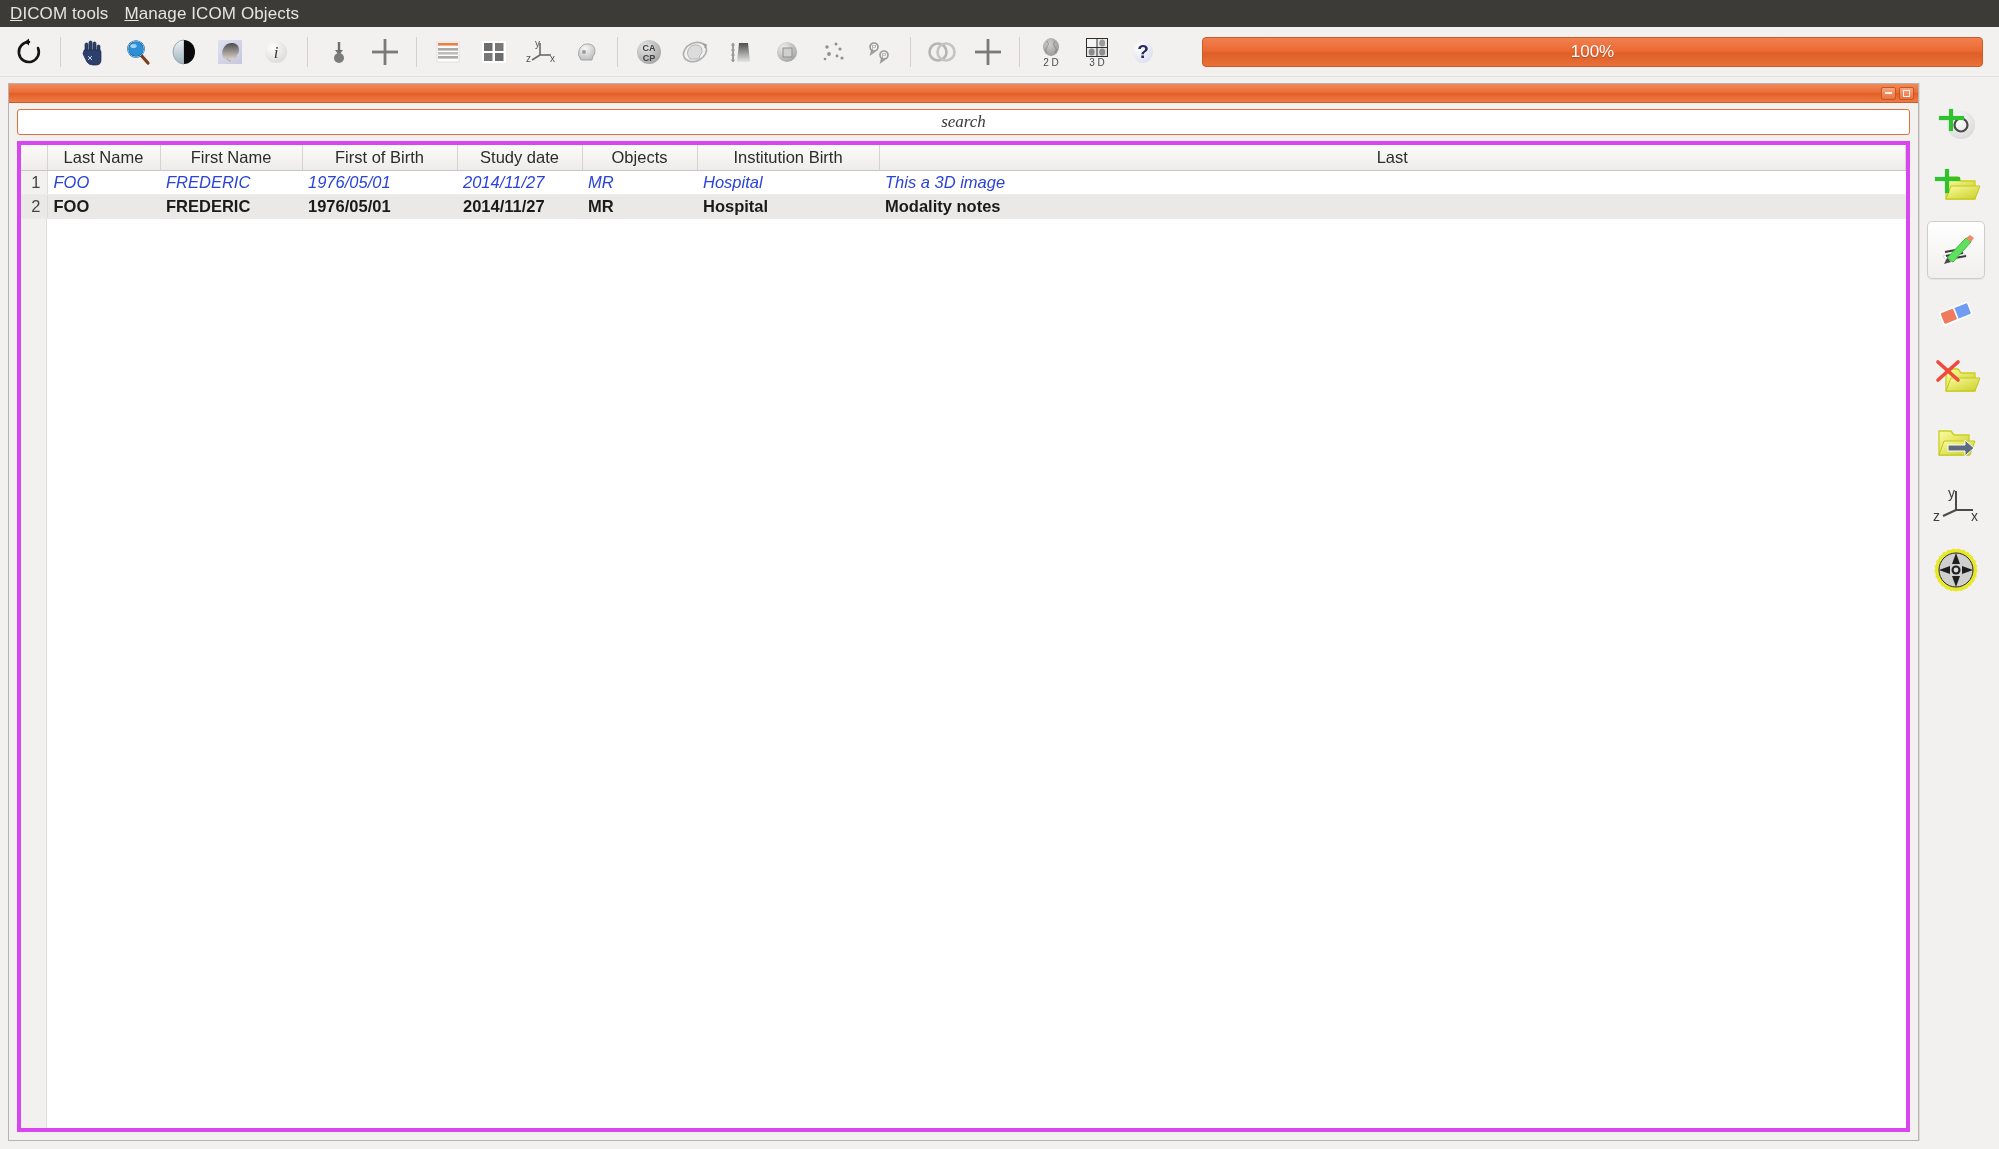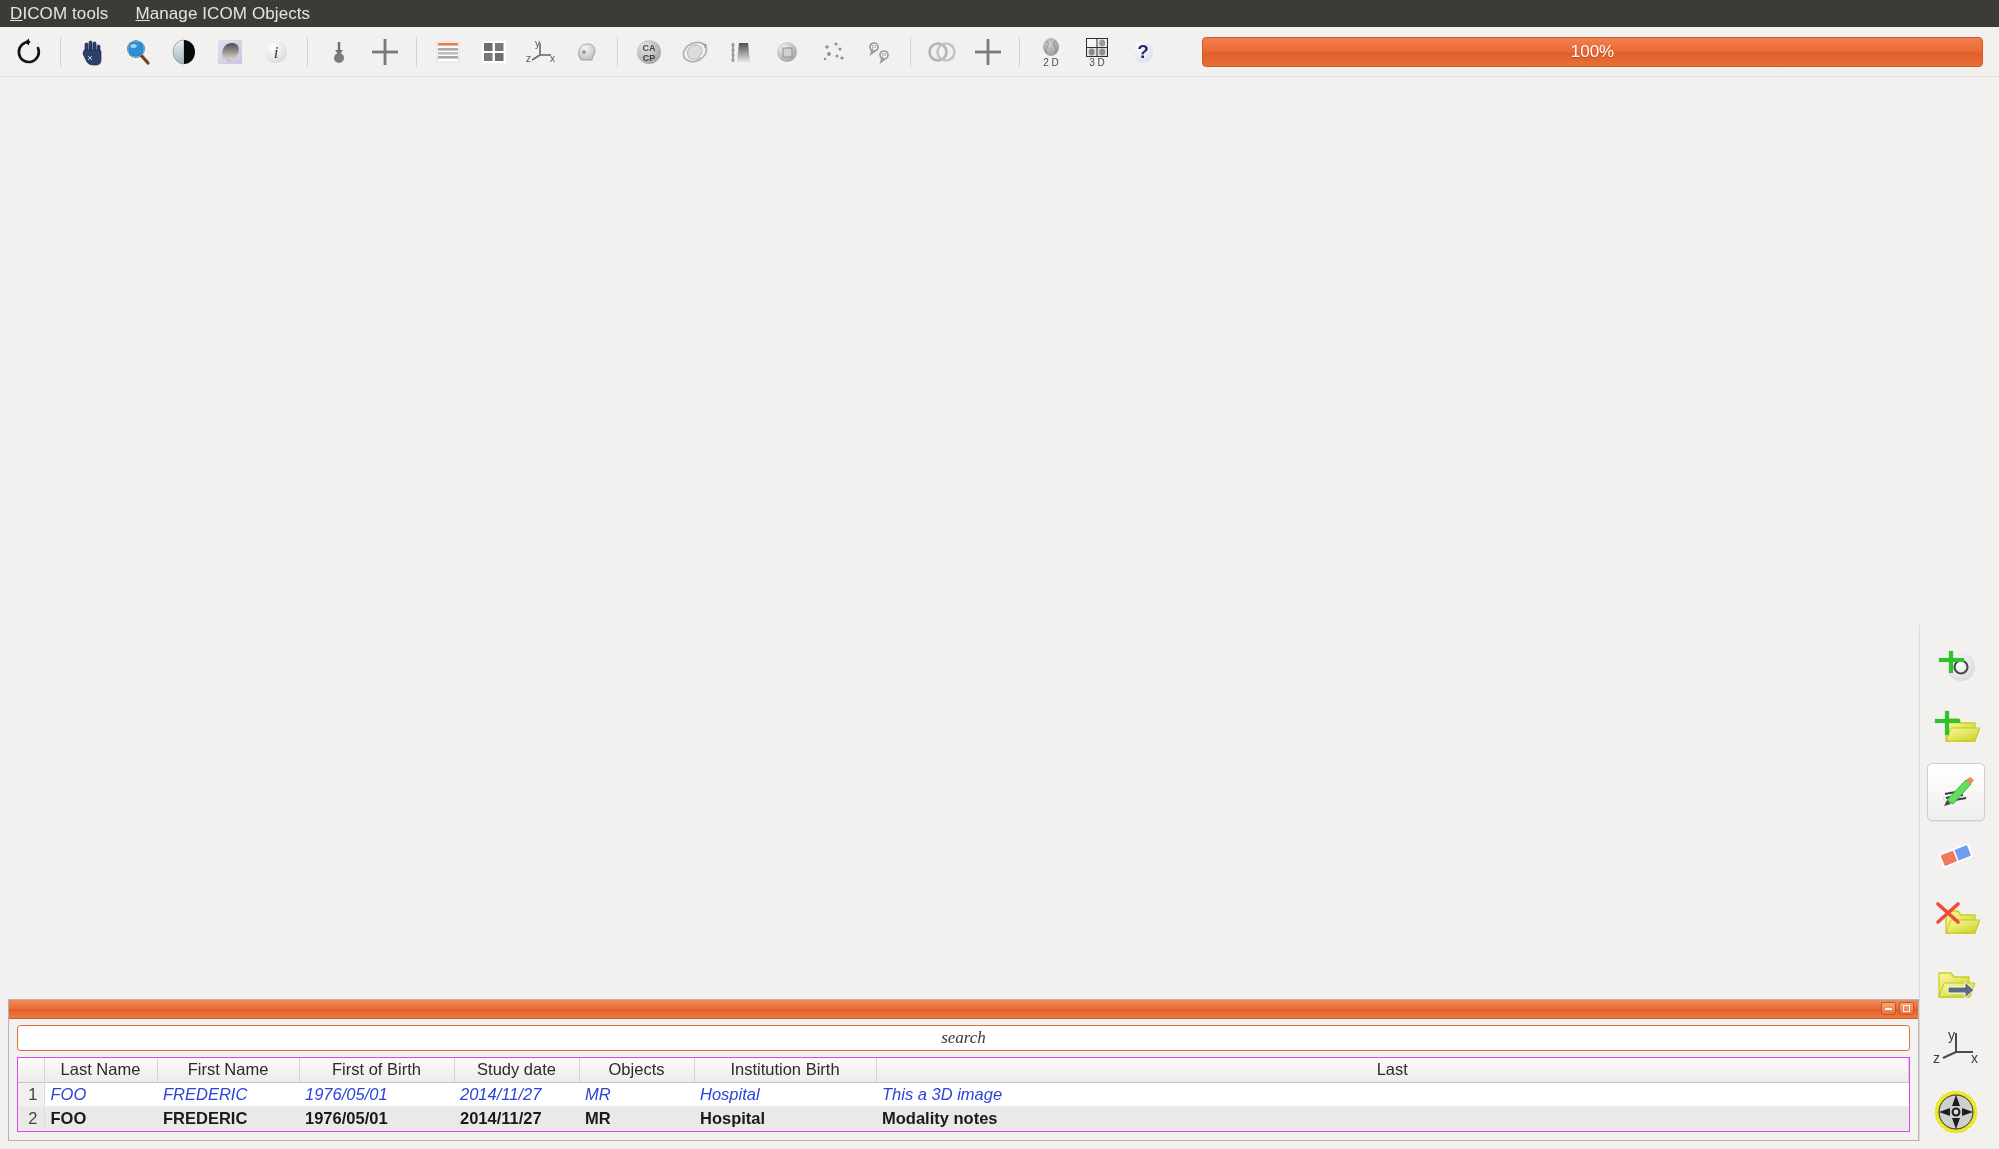--- a/index.html
+++ b/index.html
@@ -11,21 +11,21 @@
     background: #f2f1f0;
   }
 
   
   #menubar {
     height: 27px;
     background: #3c3b37;
     display: flex;
     align-items: center;
     padding-left: 10px;
-    gap: 27px;
+    gap: 16px;
   }
   .menu-item {
     color: #e6e4e1;
     font-size: 17px;
     line-height: 17px;
     letter-spacing: .1px;
     cursor: default;
     white-space: nowrap;
   }
   .menu-item .mnem { text-decoration: underline; }
@@ -73,21 +73,20 @@
     text-shadow: 0 1px 1px rgba(0,0,0,.25);
   }
 
   
   #main {
     position: relative;
     height: calc(1149px - 27px - 50px);
     padding: 6px 8px 8px 8px;
     display: flex;
     gap: 0;
-    align-items: flex-end;
   }
   #panel {
     flex: 1 1 auto;
     display: flex;
     flex-direction: column;
     border: 1px solid #b6b3b0;
     background: #f2f1f0;
     min-width: 0;
   }
   #panel-titlebar {
@@ -136,21 +135,21 @@
     padding: 0 8px;
     width: 100%;
     outline: none;
   }
   #search-input::placeholder { color: #3a3a3a; opacity: 1; font-style: italic; }
 
   #table-wrap {
     flex: 1 1 auto;
     margin-top: 6px;
     background: #ffffff;
-    border: 1px solid #d946ef;
+    border: 4px solid #d946ef;
     overflow: hidden;
     min-height: 0;
     display: flex;
     flex-direction: column;
   }
   table.dicom {
     border-collapse: collapse;
     width: 100%;
     table-layout: fixed;
   }

